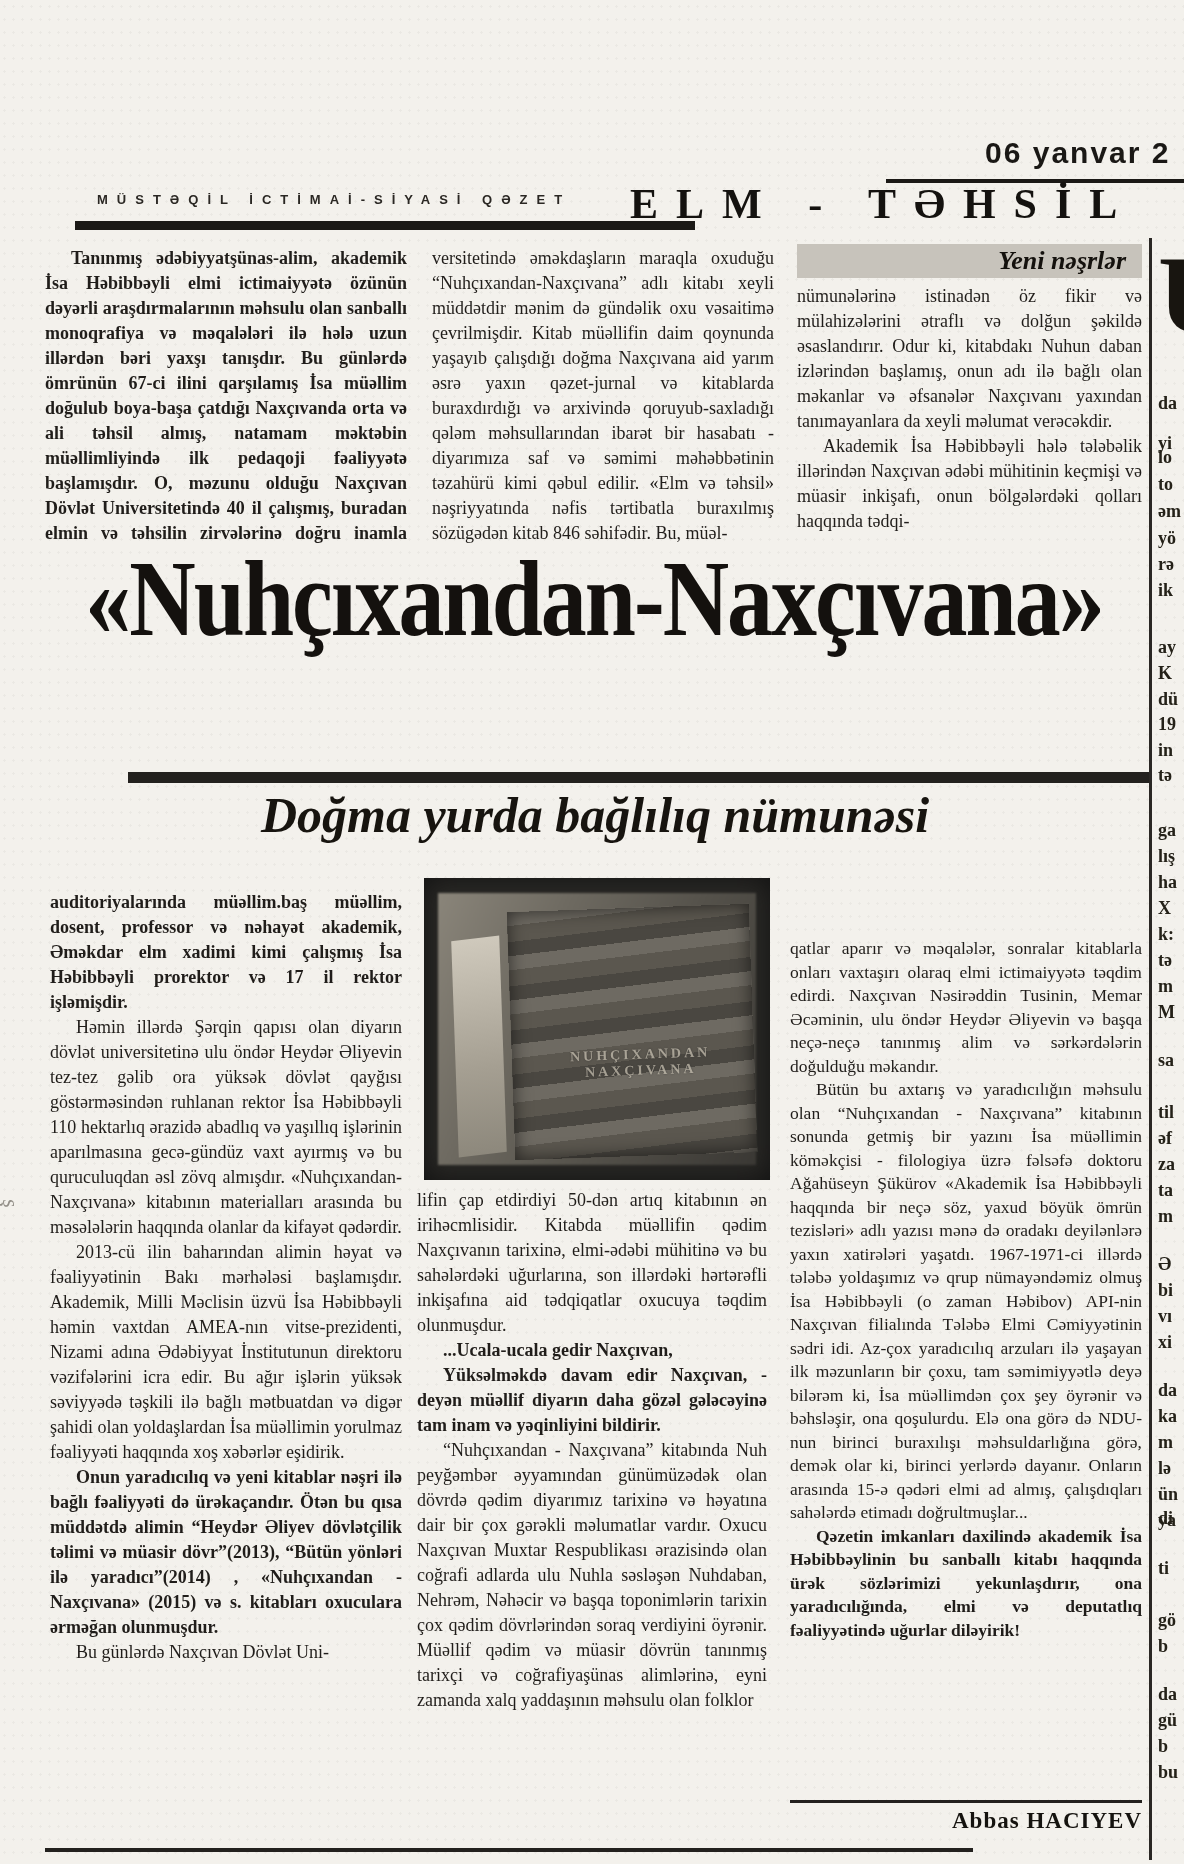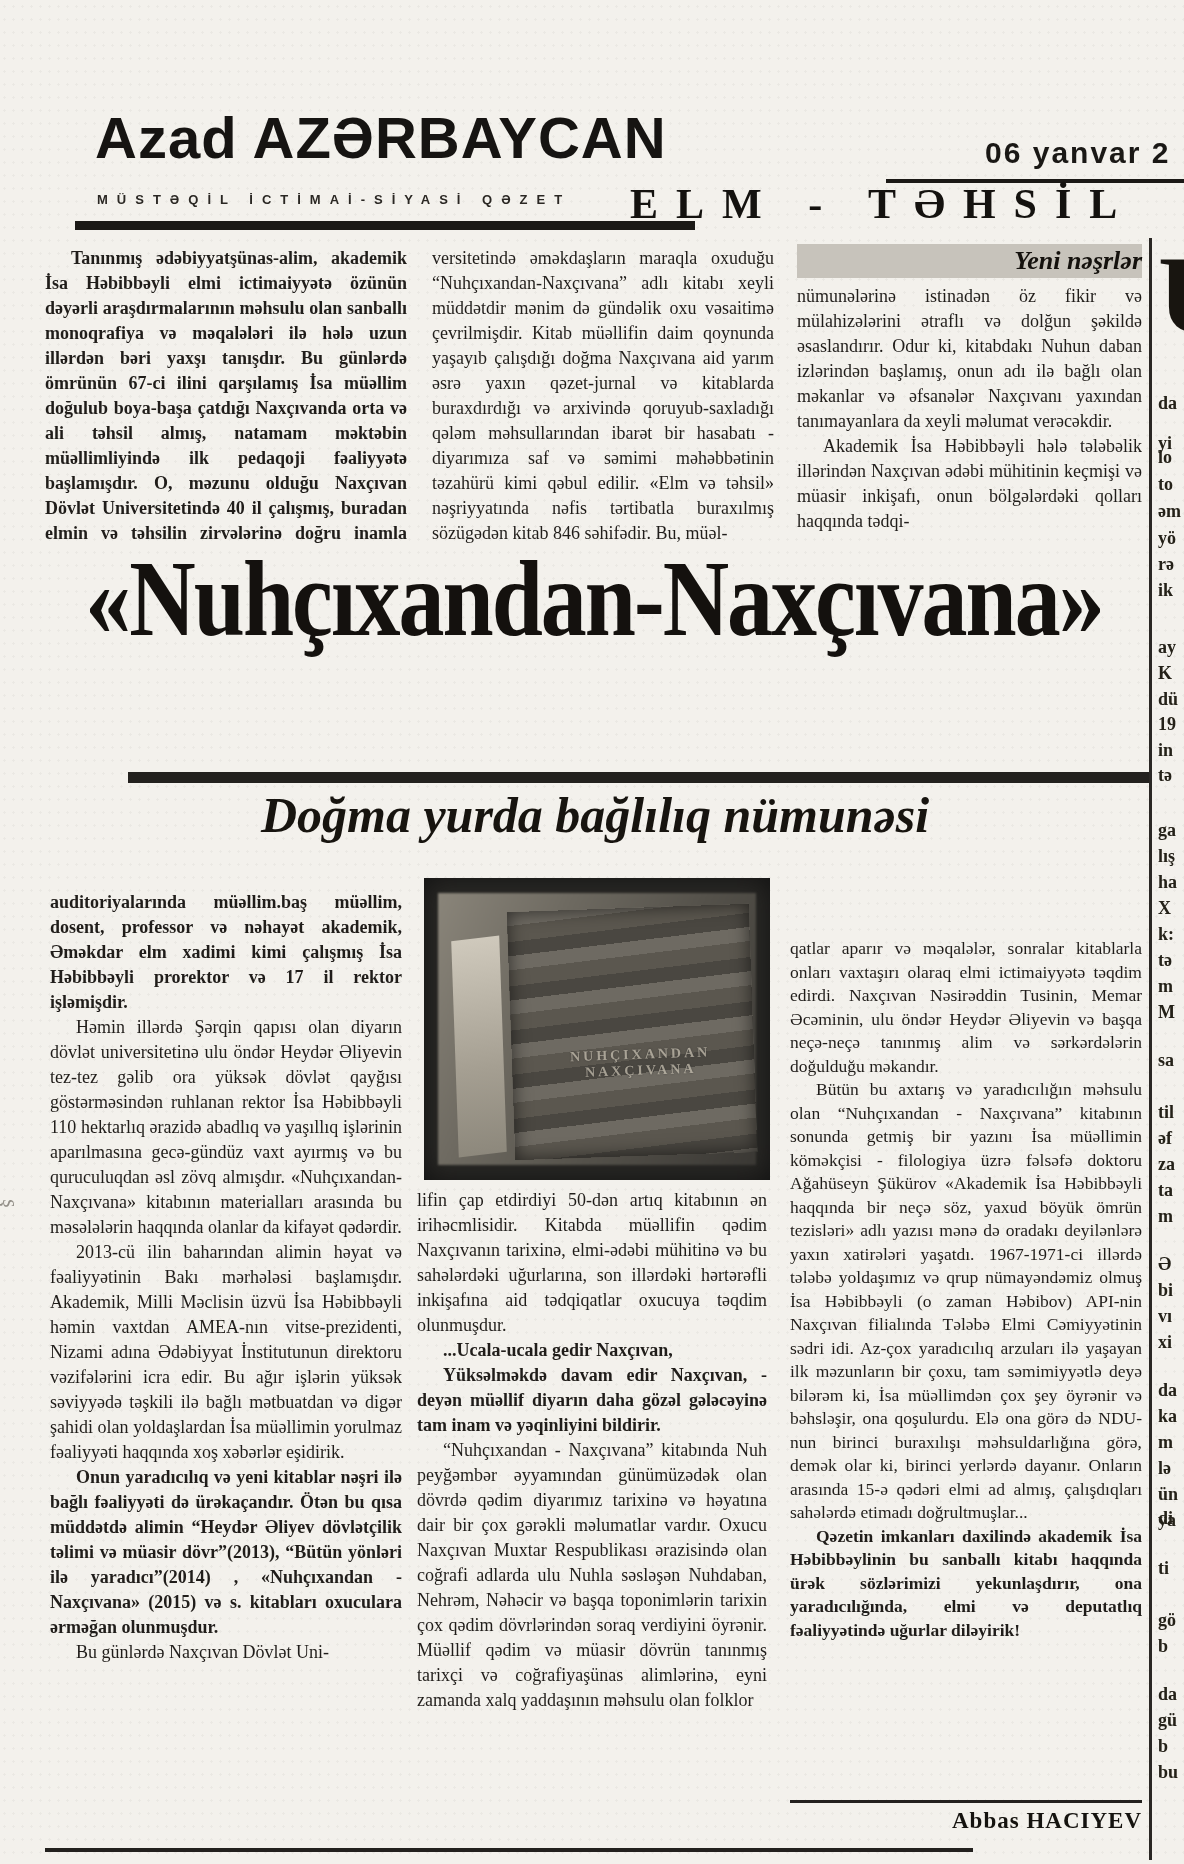--- a/index.html
+++ b/index.html
@@ -19,21 +19,21 @@
 
   .col{position:absolute;text-align:justify;font-family:"Liberation Serif",serif;
        font-size:18px;line-height:25px;color:#201d1a;overflow:hidden;}
   .col p{margin:0;text-indent:26px;}
   .col p.b{font-weight:bold;}
   .col p.ni{text-indent:0;}
   #col-top-1{left:45px;top:246px;width:362px;max-height:302px;font-weight:bold;}
   #col-top-2{left:432px;top:246px;width:342px;max-height:304px;}
   #col-top-3{left:797px;top:284px;width:345px;max-height:262px;}
   #new-editions-band{left:797px;top:244px;width:345px;height:34px;background:#c7c3bb;
-       text-align:right;box-sizing:border-box;
+       text-align:right;padding-right:16px;box-sizing:border-box;
        font-style:italic;font-weight:bold;font-size:26px;line-height:33px;color:#14110d;}
 
   #headline{left:38px;top:544px;width:1112px;text-align:center;font-weight:bold;font-size:92px;
        letter-spacing:-2px;white-space:nowrap;color:#14110e;transform:scaleY(1.18);transform-origin:top center;line-height:1;}
   #headline-rule{left:128px;top:772px;width:1022px;height:11px;background:#23211e;}
   #deck{left:150px;top:786px;width:890px;text-align:center;font-style:italic;font-weight:bold;
        font-size:50px;white-space:nowrap;color:#17140f;}
 
   #book-photo{left:424px;top:878px;width:346px;height:302px;background:#2b2a27;
        box-shadow:inset 0 0 30px #111;overflow:hidden;}
@@ -61,21 +61,20 @@
        font-weight:bold;font-size:18px;white-space:nowrap;color:#242118;}
   #strip-dropcap{position:absolute;left:0;top:240px;font-family:"Liberation Serif",serif;
        font-weight:bold;font-size:110px;line-height:1;color:#181510;}
   #margin-mark{left:6px;top:1190px;font-size:22px;color:#6b675f;font-style:italic;transform:rotate(80deg);opacity:.7;}
 </style>
 </head>
 <body>
 
 <div id="page">
 
-  <div class="abs sans" id="masthead-title">Azad AZƏRBAYCAN</div>
   <div class="abs sans" id="masthead-subtitle">MÜSTƏQİL İCTİMAİ-SİYASİ QƏZET</div>
   <div class="abs" id="masthead-rule"></div>
   <div class="abs sans" id="issue-date">06 yanvar 2</div>
   <div class="abs" id="date-rule"></div>
   <div class="abs serif" id="section-title">ELM - TƏHSİL</div>
 
   <div class="col" id="col-top-1">
       <p class="b">Tanınmış ədəbiyyatşünas-alim, akademik İsa Həbibbəyli elmi ictimaiyyətə özünün dəyərli araşdırmalarının məhsulu olan sanballı monoqrafiya və məqalələri ilə hələ uzun illərdən bəri yaxşı tanışdır. Bu günlərdə ömrünün 67-ci ilini qarşılamış İsa müəllim doğulub boya-başa çatdığı Naxçıvanda orta və ali təhsil almış, natamam məktəbin müəllimliyində ilk pedaqoji fəaliyyətə başlamışdır. O, məzunu olduğu Naxçıvan Dövlət Universitetində 40 il çalışmış, buradan elmin və təhsilin zirvələrinə doğru inamla irəliləmişdir. Bu ali təhsil ocağının</p>
     </div>
   <div class="col" id="col-top-2">

